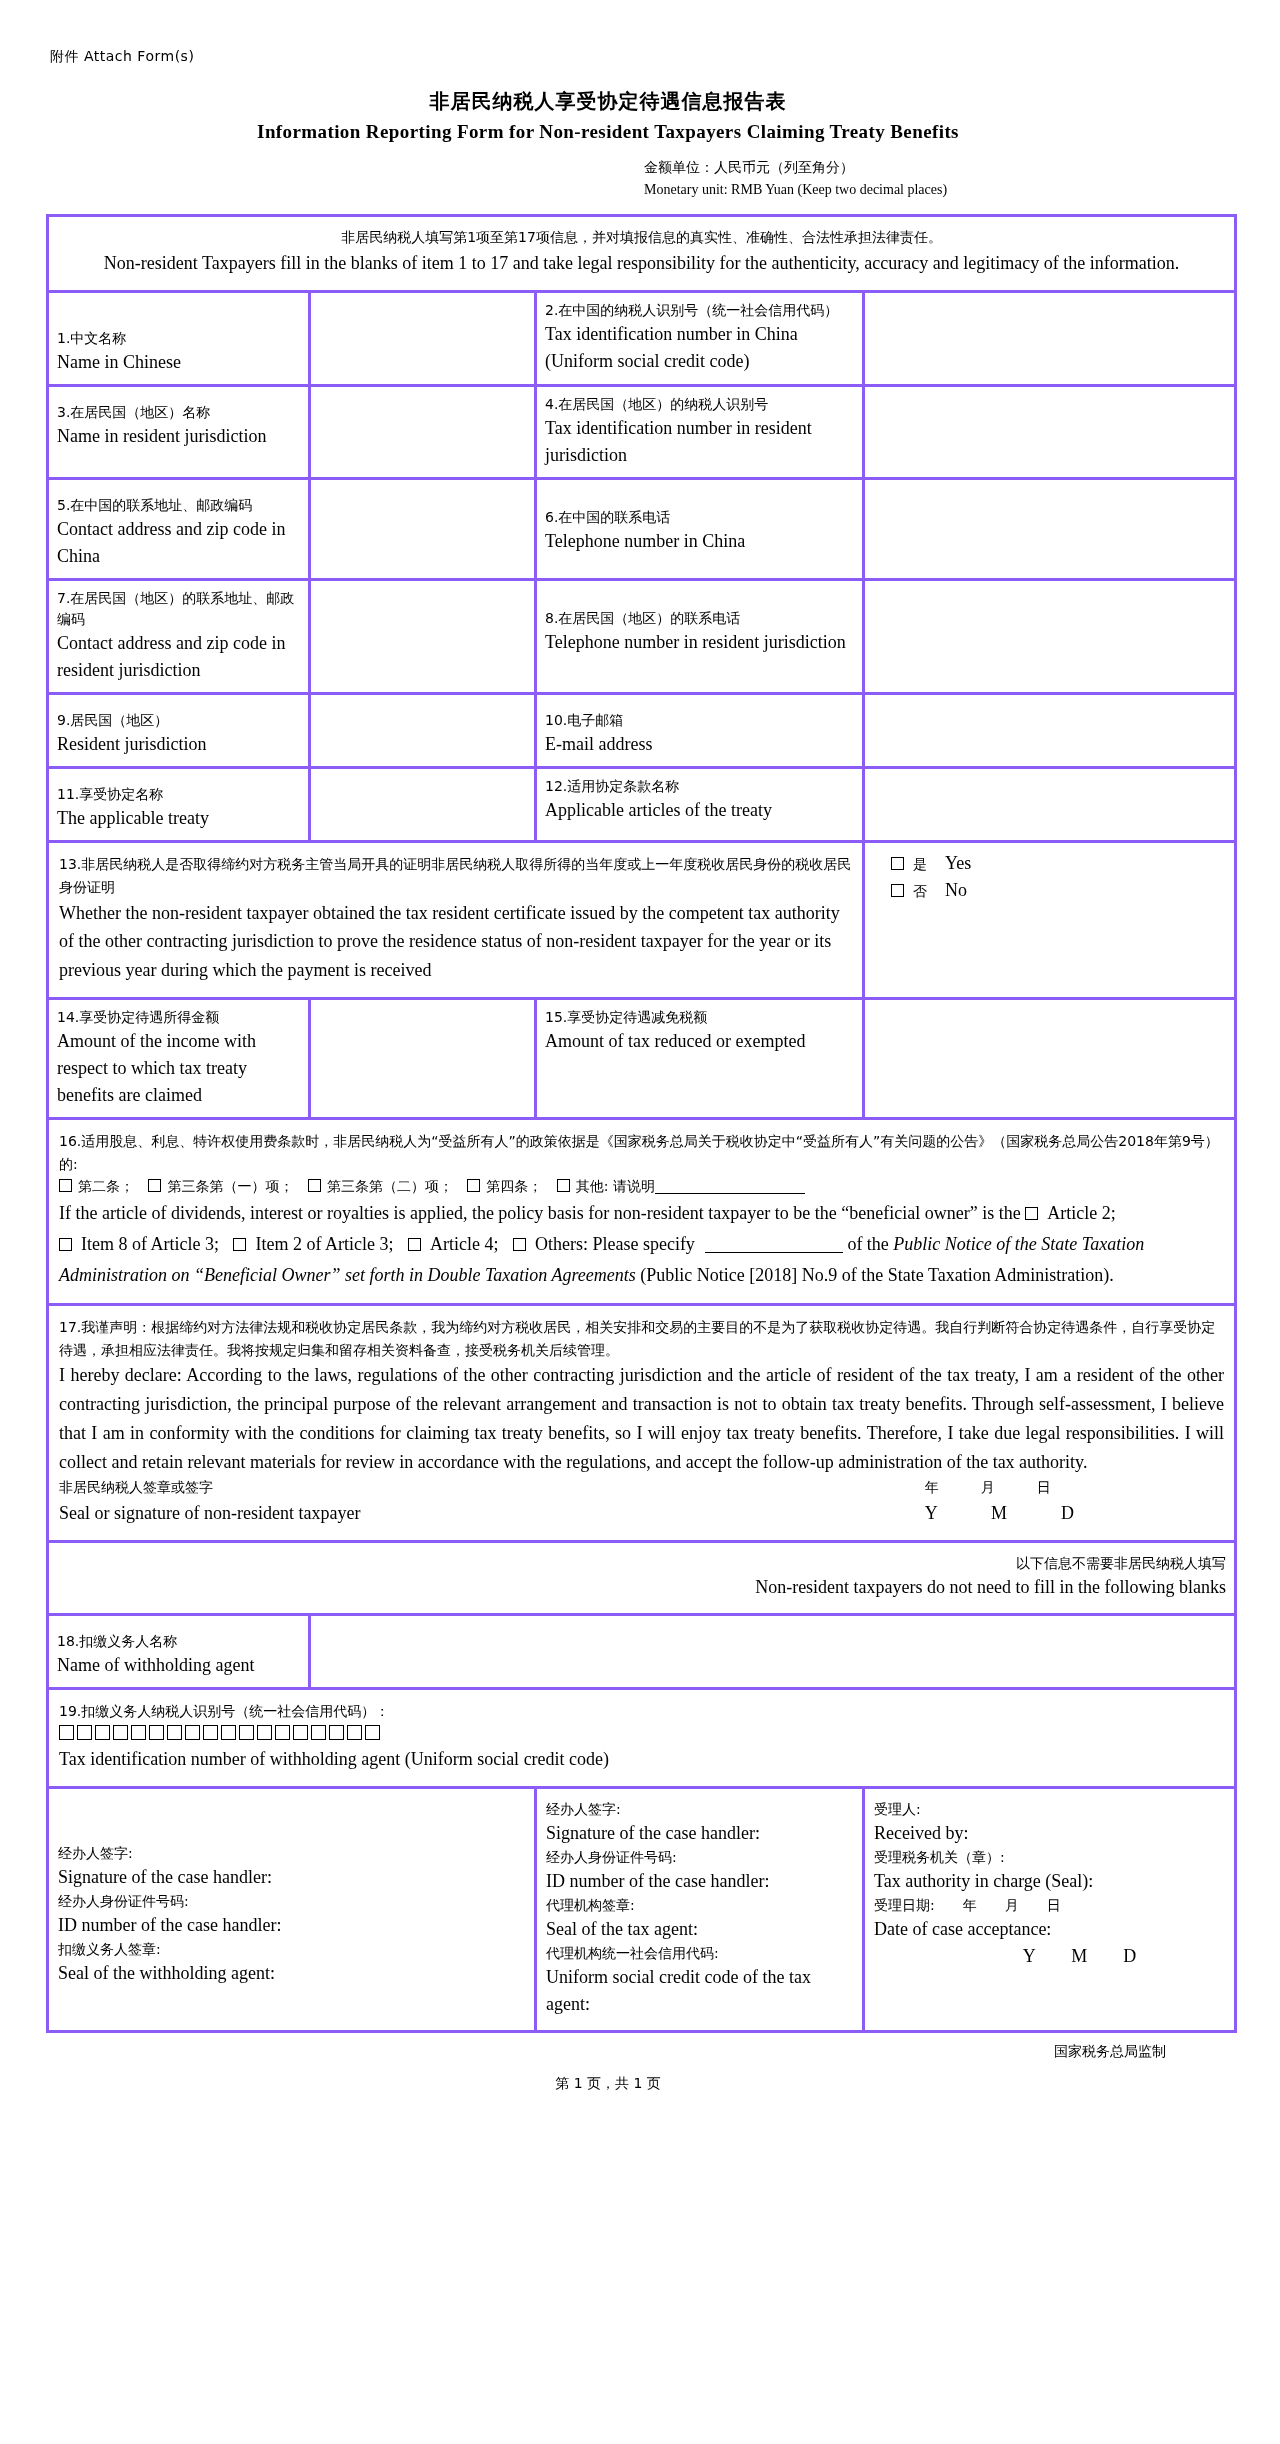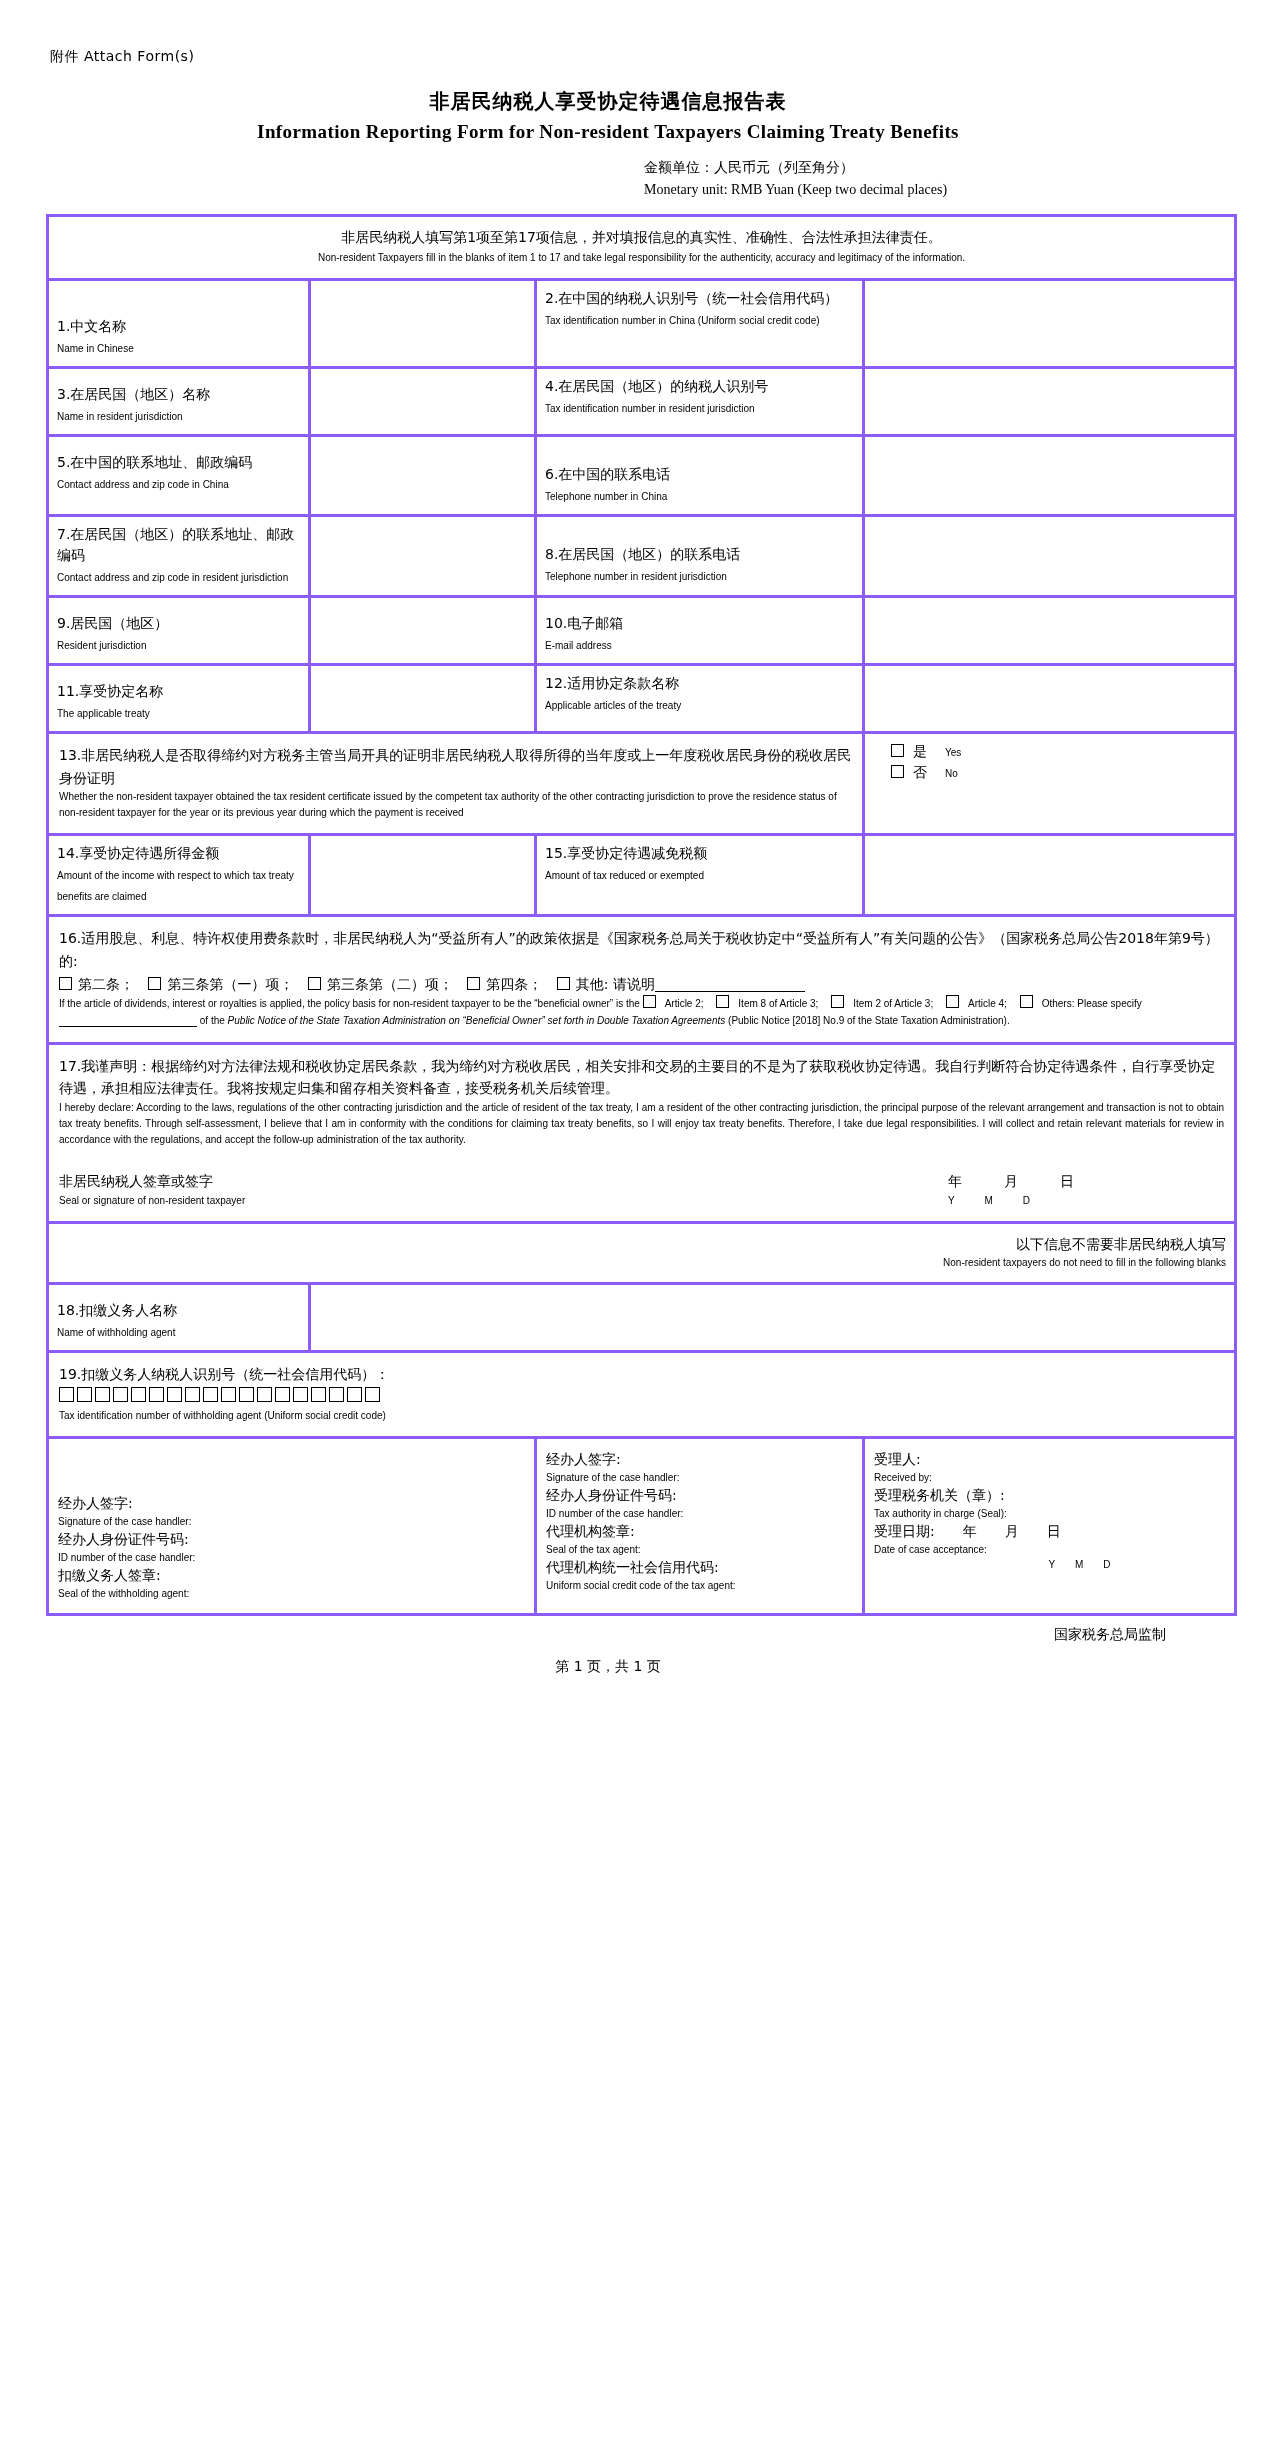--- a/index.html
+++ b/index.html
@@ -53,21 +53,21 @@
     border:1.6px solid #000;
   }
   table.form td{
     border:3px solid #8b5cf6;
     vertical-align:top;
     padding:7px 8px 8px 8px;
     font-size:14px;
     line-height:1.5;
   }
   .cn{font-family:"DejaVu Sans","Liberation Sans",sans-serif;font-size:14px;}
-  .en{font-family:Liberation Sans, sans-serif;font-size:10px;}
+  .en{font-family:Liberation Serif, serif;font-size:18px;}
 
   .notice{
     text-align:center;
     padding:10px 16px 12px 16px !important;
   }
   .notice .cn{display:block;margin-bottom:2px;}
   .notice .en{display:block;line-height:1.55;}
 
   td.label{ }
   td.value{ }
@@ -92,21 +92,20 @@
   .wide .en{display:block;line-height:1.6;}
   .opts{line-height:1.9;}
   .opts .box{margin-right:6px;margin-left:0;}
   .opt{margin-right:10px;white-space:nowrap;}
   .blank-line{display:inline-block;border-bottom:1.2px solid #000;width:150px;vertical-align:-3px;}
   .blank-line.sm{width:138px;}
   em.ital{font-style:italic;margin-top:8px;}
 
   .decl .en{text-align:justify;}
   .sigrow{
-    margin-top:22px;
     display:flex;
     justify-content:space-between;
     align-items:flex-start;
   }
   .sigleft{line-height:1.55;}
   .sigright{line-height:1.55;padding-right:150px;text-align:left;}
 
   .center-note{text-align:right;padding:10px 8px 12px 8px !important;}
   .center-note .cn{display:block;}
   .center-note .en{display:block;}

